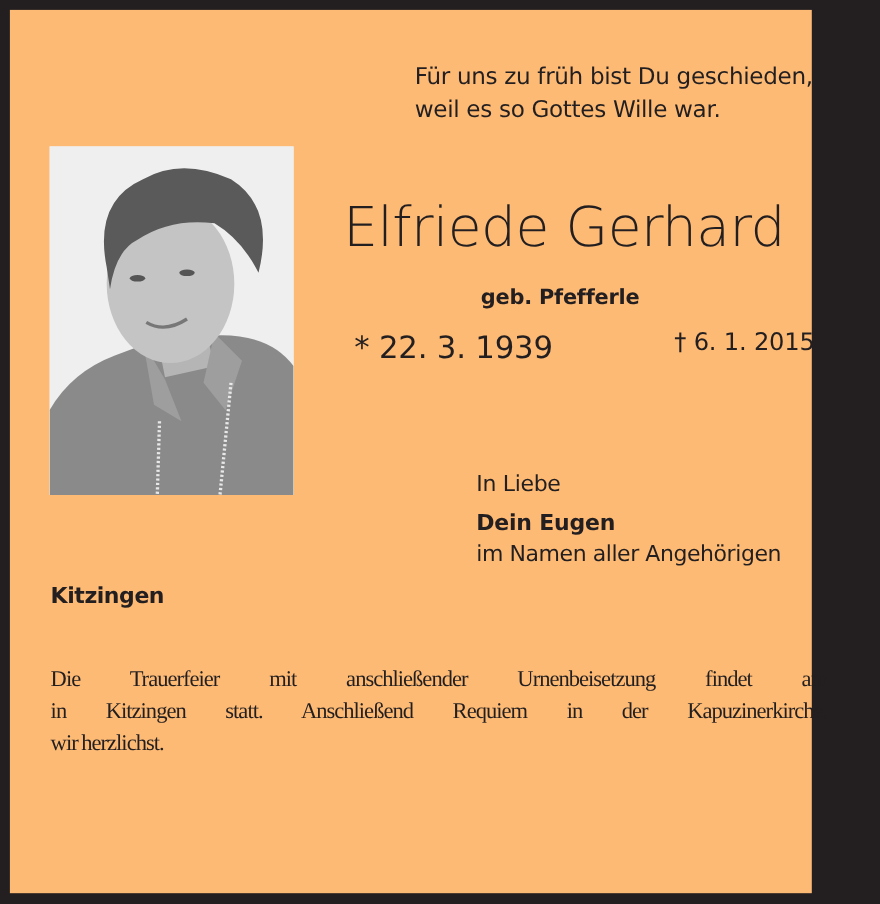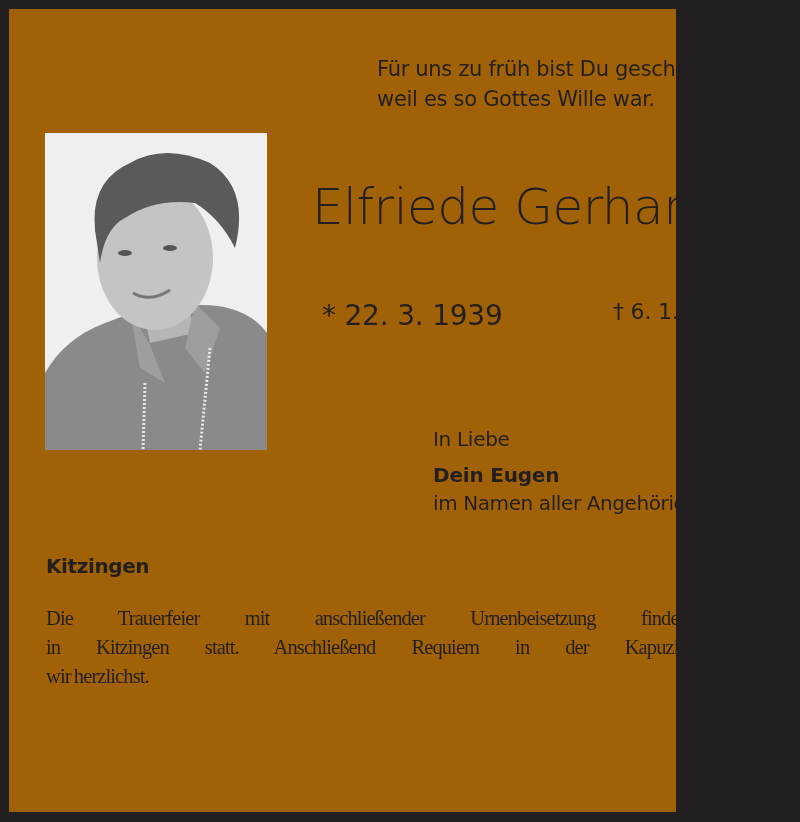--- a/index.html
+++ b/index.html
@@ -1,28 +1,28 @@
 <!DOCTYPE html>
 <html><head>
 <meta charset="utf-8">
 <style>
   html, body { margin: 0; padding: 0; }
   body { width: 800px; height: 822px; background: #231f20; position: relative; overflow: hidden; }
-  .frame { position: absolute; left: 9px; top: 9px; width: 667px; height: 803px; background: #a16207; }
+  .frame { position: absolute; left: 9px; top: 9px; width: 729px; height: 803px; background: #fdba74; }
   .t { position: absolute; color: #231f20; font-family: "DejaVu Sans", sans-serif; white-space: nowrap; }
   .motto { left: 368px; top: 45px; font-size: 21px; line-height: 30px; letter-spacing: -0.3px; }
   .photo { position: absolute; left: 36px; top: 124px; width: 222px; height: 317px; background: #efefef; overflow: hidden; }
   .name { left: 303px; top: 168px; font-size: 50px; line-height: 60px; letter-spacing: -0.5px; font-weight: 300; }
   .born-name { left: 428px; top: 250px; font-size: 19px; font-weight: bold; letter-spacing: -0.2px; }
   .birth { left: 313px; top: 290px; font-size: 28px; letter-spacing: -0.2px; }
   .death { left: 604px; top: 290px; font-size: 22px; letter-spacing: -0.2px; }
   .inliebe { left: 424px; top: 418px; font-size: 20px; letter-spacing: -0.3px; }
   .signer { left: 424px; top: 454px; font-size: 20px; font-weight: bold; letter-spacing: -0.2px; }
   .behalf { left: 424px; top: 482px; font-size: 20px; letter-spacing: -0.4px; }
-  .place { left: 37px; top: 545px; font-size: 20px; font-weight: bold; letter-spacing: -0.4px; }
+  .place { left: 37px; top: 520px; font-size: 20px; font-weight: bold; letter-spacing: -0.4px; }
   .body-text { position: absolute; left: 37px; top: 595px; width: 706px; font-family: Liberation Serif, serif; color: #231f20; font-size: 20.5px; line-height: 29px; letter-spacing: -0.9px; word-spacing: -1px; }
   .body-text span { display: block; text-align: justify; text-align-last: justify; white-space: nowrap; }
   .body-text span.last { text-align-last: left; }
 </style>
 </head>
 <body>
 
 <div class="frame">
   <div class="t motto">
     <div>Für uns zu früh bist Du geschieden,</div>
@@ -48,20 +48,21 @@
       <ellipse cx="125" cy="115" rx="7" ry="3" fill="#555"></ellipse>
 
       <path d="M88 160 Q105 170 125 157" stroke="#777" stroke-width="3" fill="none"></path>
 
       <path d="M100 250 L98 317" stroke="#e8e8e8" stroke-width="3" stroke-dasharray="2 2" fill="none"></path>
       <path d="M165 215 L155 317" stroke="#e8e8e8" stroke-width="3" stroke-dasharray="2 2" fill="none"></path>
     </svg>
   </div>
 
   <div class="t name">Elfriede Gerhard</div>
+  <div class="t born-name">geb. Pfefferle</div>
   <div class="t birth">* 22. 3. 1939</div>
   <div class="t death">† 6. 1. 2015</div>
 
   <div class="t inliebe">In Liebe</div>
   <div class="t behalf">im Namen aller Angehörigen</div>
   <div class="t signer">Dein Eugen</div>
 
   <div class="t place">Kitzingen</div>
 
   <div class="body-text">

